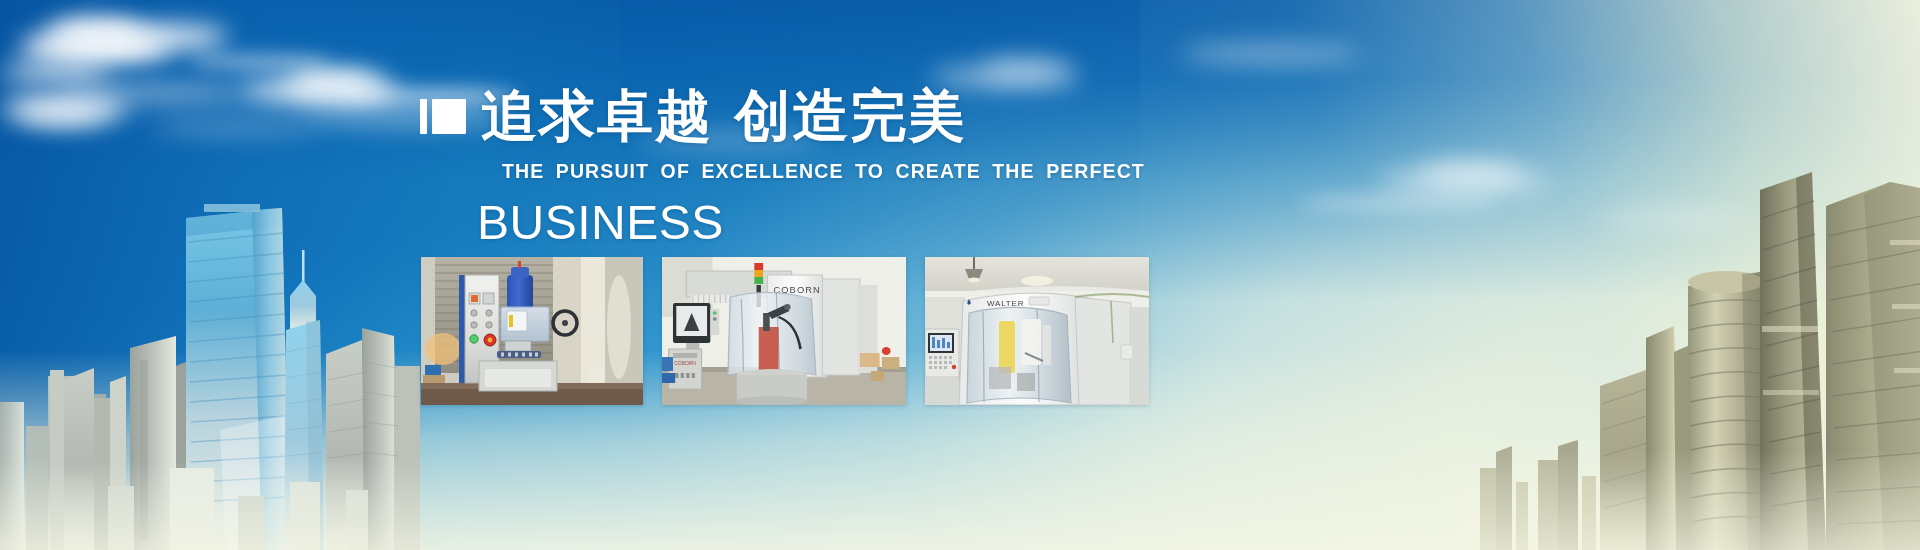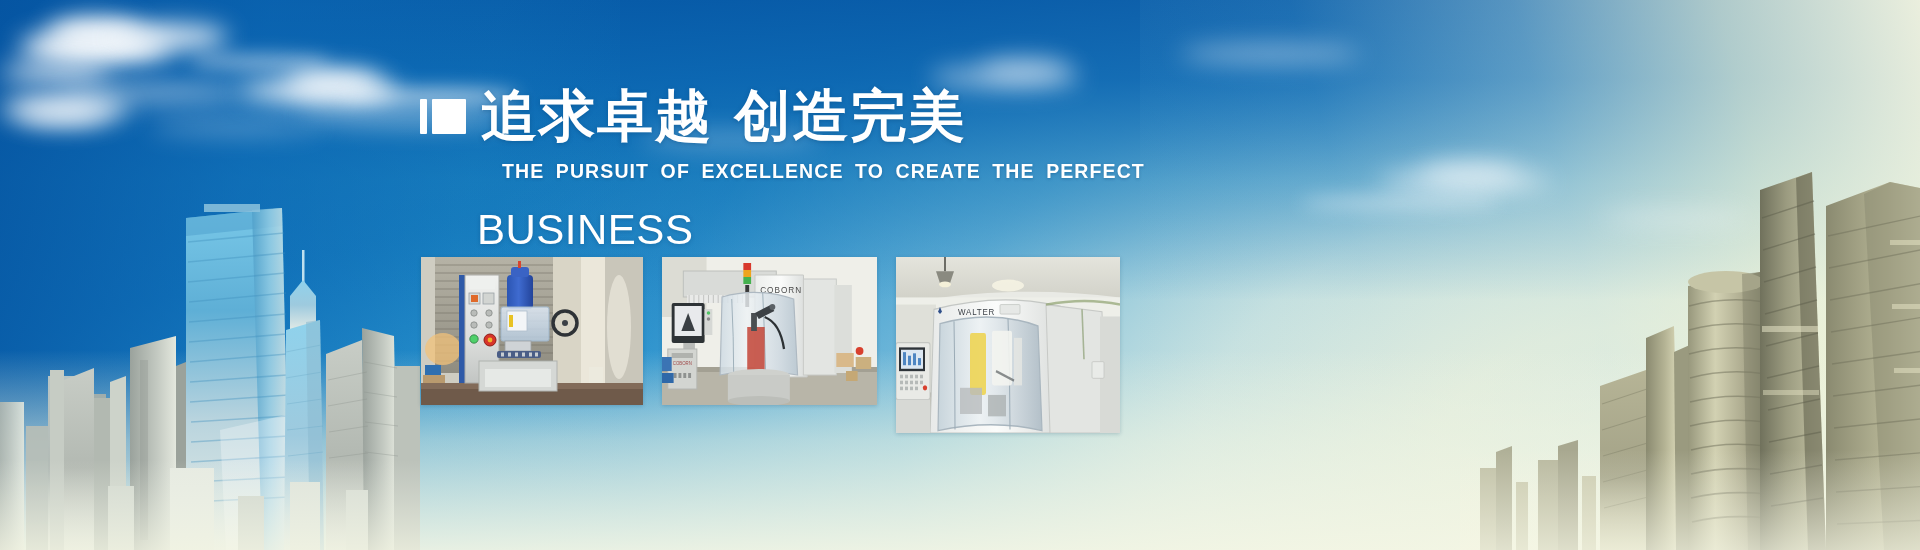--- a/index.html
+++ b/index.html
@@ -62,35 +62,35 @@
     font-family:"DejaVu Sans","Liberation Sans",sans-serif;
     text-shadow:0 1px 4px rgba(4,60,110,.35);
   }
   .sub-en{
     margin-top:16px;margin-left:82px;
     color:#ffffff;font-size:19.5px;font-weight:700;
     letter-spacing:1.1px;word-spacing:5px;white-space:nowrap;
     text-shadow:0 1px 3px rgba(4,60,110,.35);
   }
   .sub-business{
-    margin-top:23px;margin-left:57px;
-    color:#ffffff;font-size:42px;font-weight:400;
+    margin-top:12px;margin-left:57px;
+    color:#ffffff;font-size:48px;font-weight:400;
     letter-spacing:.5px;white-space:nowrap;
     text-shadow:0 1px 4px rgba(4,60,110,.3);
   }
 
   
   #photos{position:absolute;left:421px;top:257px;display:flex;gap:19px;}
   .photo{
     position:relative;overflow:hidden;background:#cfd4d6;
     box-shadow:0 1px 4px rgba(20,60,90,.22);
   }
   .p1{width:222px;height:148px;}
-  .p2{width:215px;height:148px;}
-  .p3{width:224px;height:176px;}
+  .p2{width:244px;height:148px;}
+  .p3{width:224px;height:148px;}
   .photo svg{display:block;width:100%;height:100%;}
 </style>
 </head>
 <body>
 
 <div id="banner">
 
   <div class="sky-base"></div>
   <div class="sky-top-deep"></div>
   <div class="sky-left-deep"></div>

